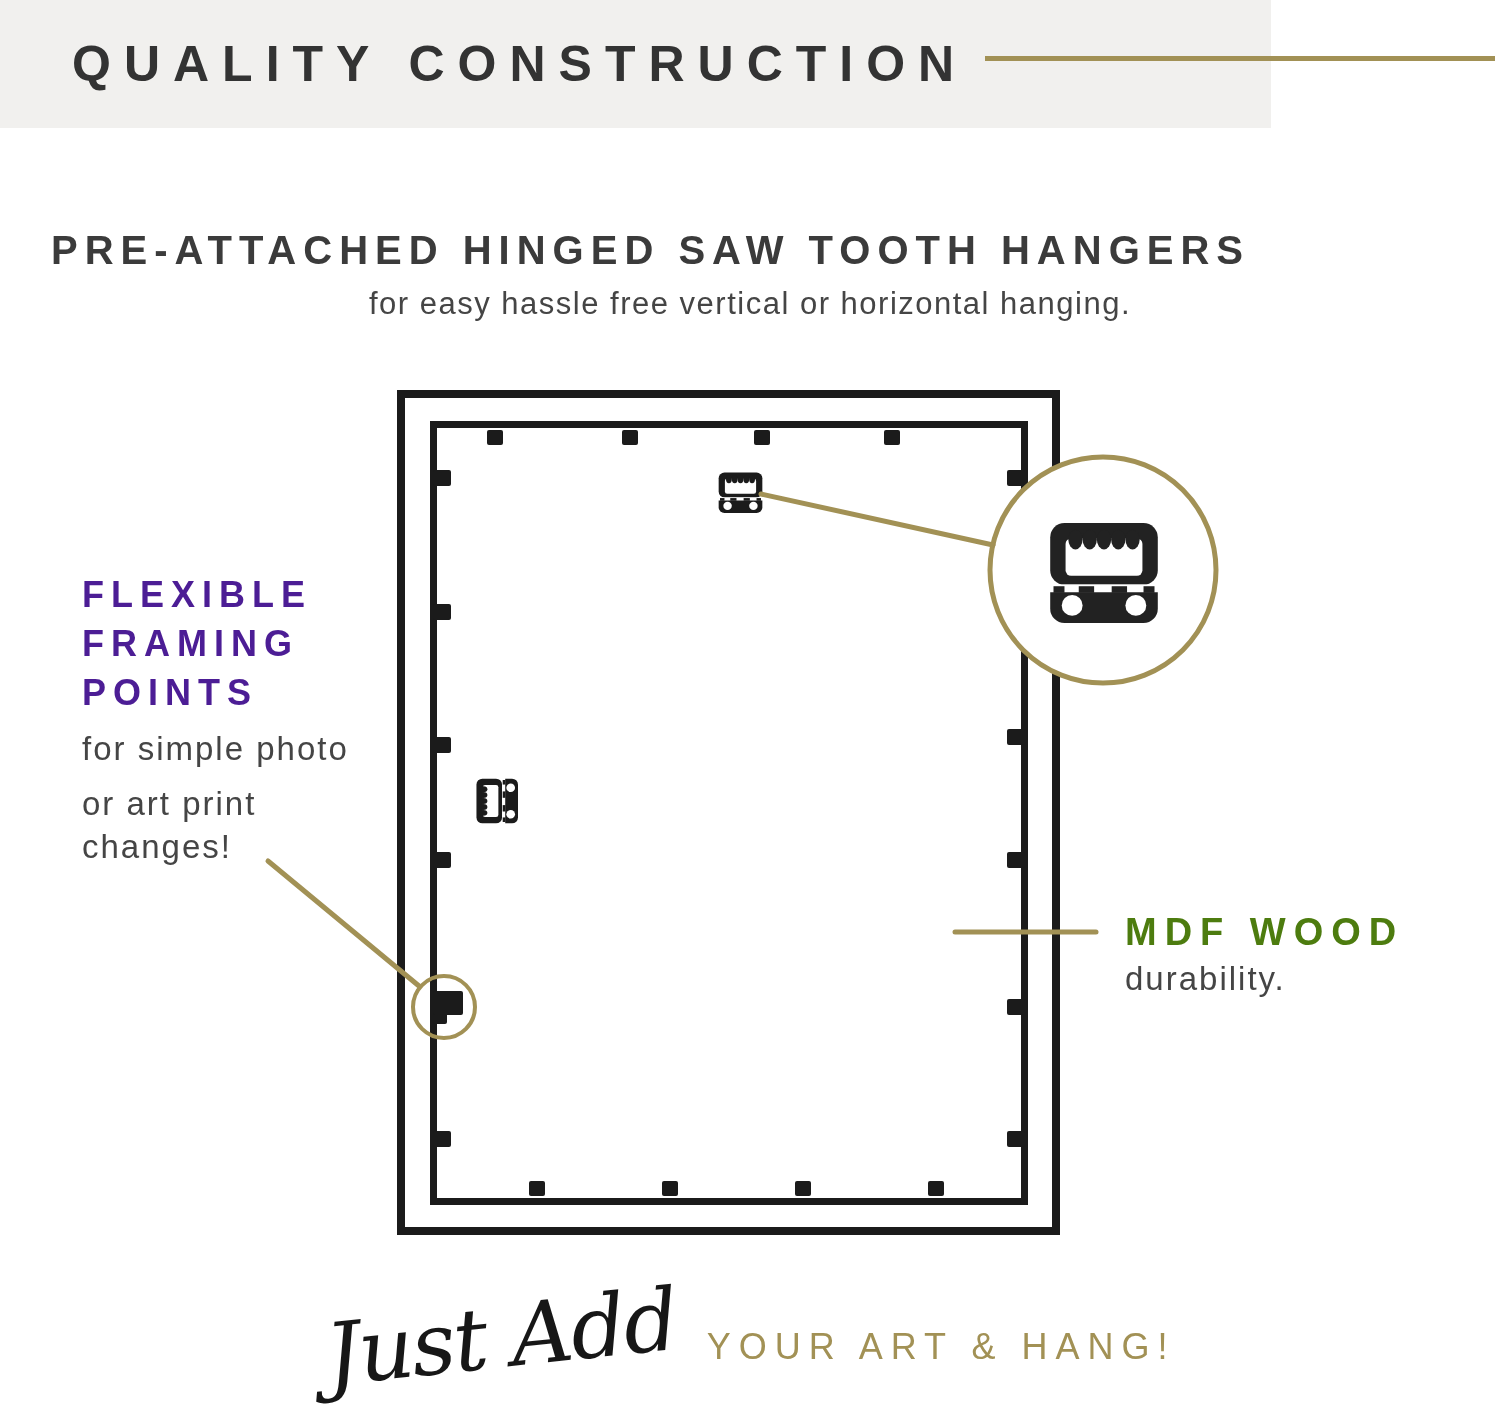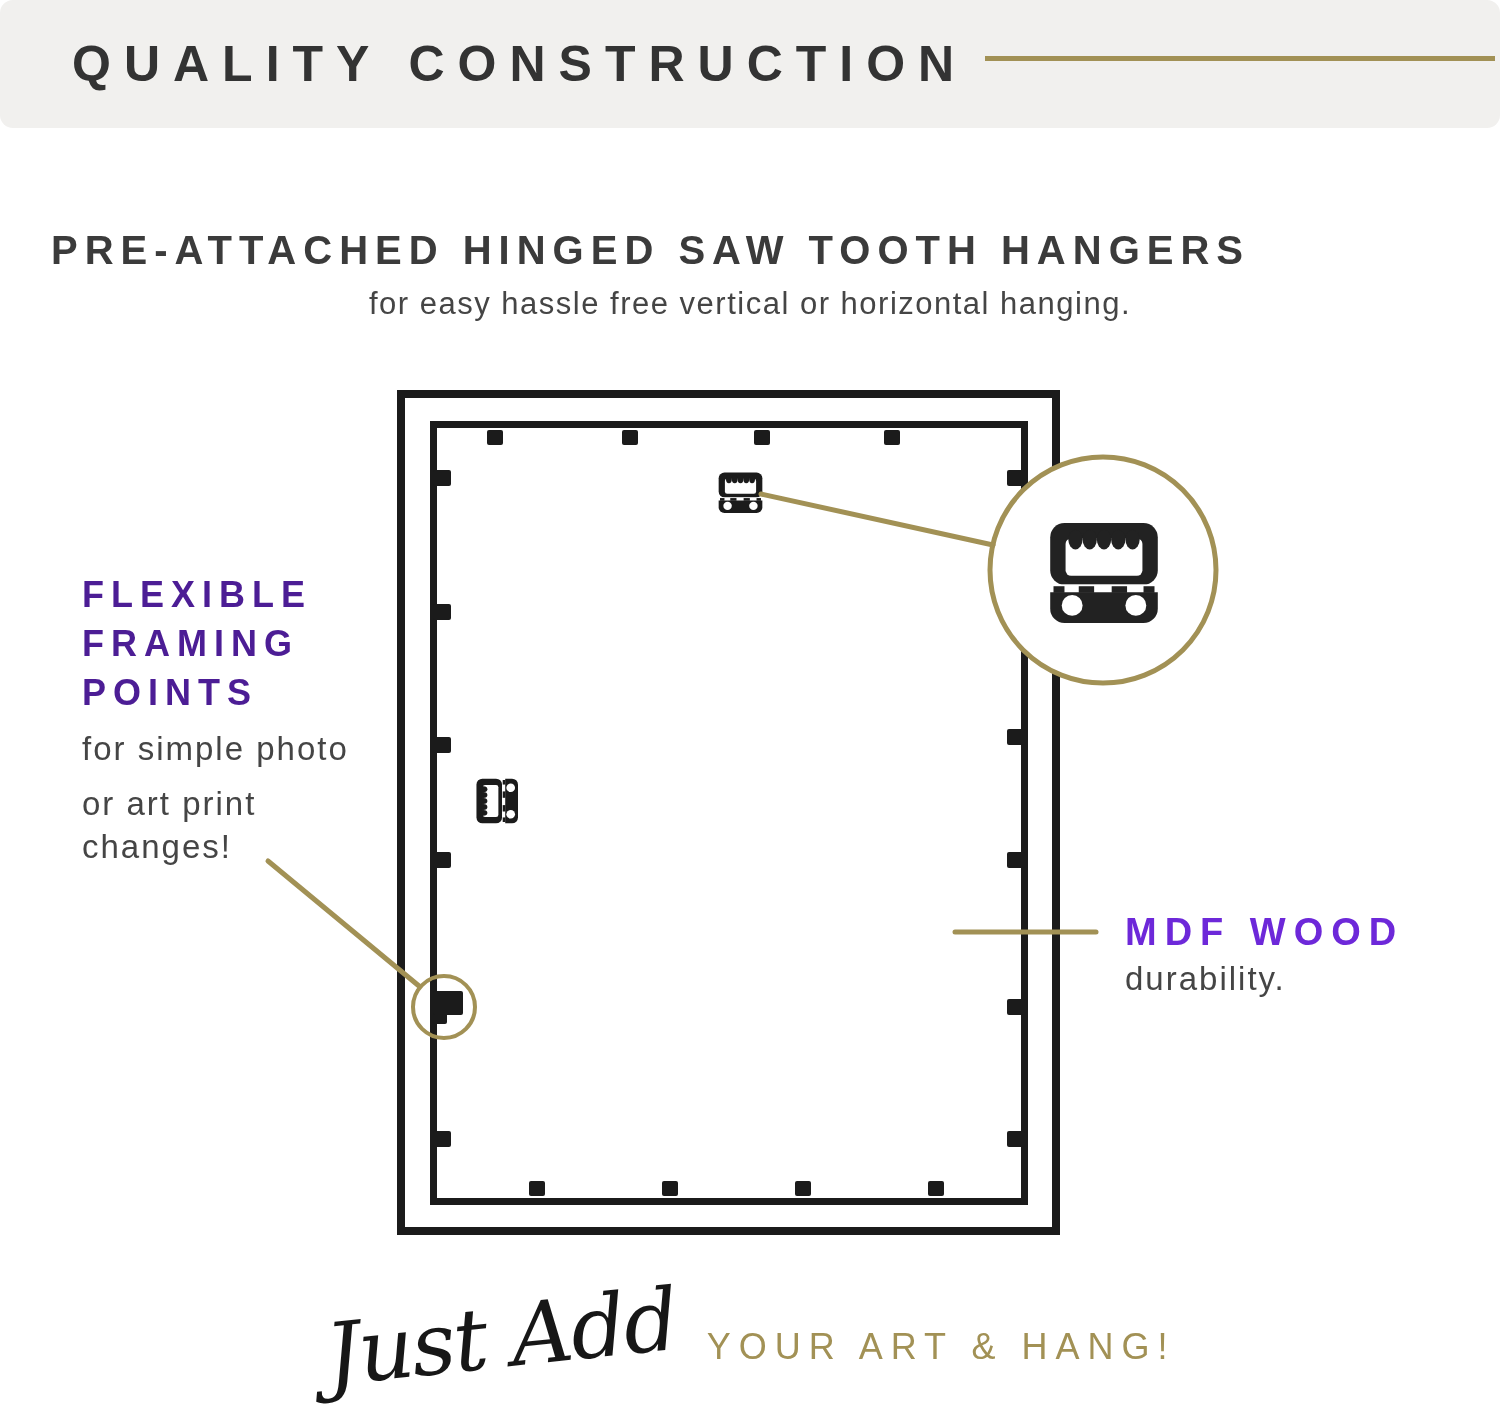--- a/index.html
+++ b/index.html
@@ -14,23 +14,22 @@
   html,body{width:1500px;height:1411px;}
   body{
     position:relative;
     background:var(--page-bg);
     font-family:"Liberation Sans", sans-serif;
     color:var(--ink-dark);
     overflow:hidden;
   }
   
   .header-bar{
-    position:absolute;left:0;top:0;width:1500px;height:128px;
+    position:absolute;left:0;top:0;width:1271px;height:128px;
     background:var(--header-bg);
-    border-radius:13px;
   }
   .page-title{
     position:absolute;left:72px;top:0;height:128px;line-height:128px;
     font-size:50px;font-weight:bold;letter-spacing:13px;color:#333;
     white-space:nowrap;
   }
   .header-rule{
     position:absolute;left:985px;top:56px;width:510px;height:5px;
     background:var(--accent-gold);
   }
@@ -80,21 +79,21 @@
   .icon-hanger-top{position:absolute;left:718px;top:472px;width:45px;height:41px;z-index:1;color:var(--diagram-black);}
   .icon-hinge-left{position:absolute;left:474px;top:780px;width:46px;height:42px;z-index:1;
     transform:rotate(-90deg);color:var(--diagram-black);}
   .icon-hanger-big{position:absolute;left:1049px;top:522px;width:110px;height:101px;z-index:4;color:#222;}
   
   .callout-left{position:absolute;left:82px;top:570px;z-index:1;}
   .callout-left .c-title{font-size:36px;font-weight:bold;letter-spacing:7px;line-height:49px;color:#4c1d95;white-space:nowrap;}
   .callout-left .c-body{font-size:33px;letter-spacing:2px;line-height:43px;color:var(--body-gray);margin-top:10px;white-space:nowrap;}
   
   .callout-right{position:absolute;left:1125px;top:908px;z-index:1;}
-  .callout-right .c-title{font-size:38px;font-weight:bold;letter-spacing:8px;line-height:49px;color:#6d28d9;white-space:nowrap;}
+  .callout-right .c-title{font-size:38px;font-weight:bold;letter-spacing:8px;line-height:49px;color:#4d7c0f;white-space:nowrap;}
   .callout-right .c-body{font-size:33px;letter-spacing:2px;line-height:43px;color:var(--body-gray);margin-top:12px;white-space:nowrap;}
   
   .footer{
     position:absolute;left:0;top:1262px;width:1500px;height:149px;
     display:flex;align-items:center;justify-content:center;z-index:1;
   }
   .script-text{
     font-family:"DejaVu Serif", serif;font-style:italic;
     font-size:86px;color:#171717;transform:rotate(-6deg);
     letter-spacing:-2px;margin-right:30px;white-space:nowrap;

